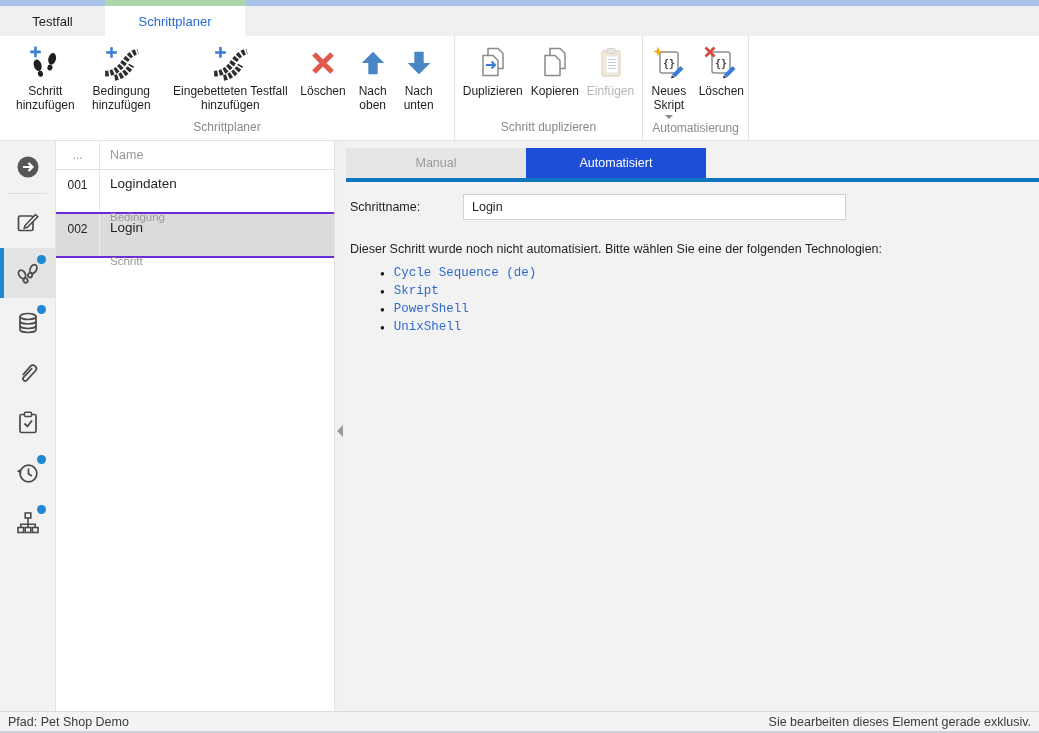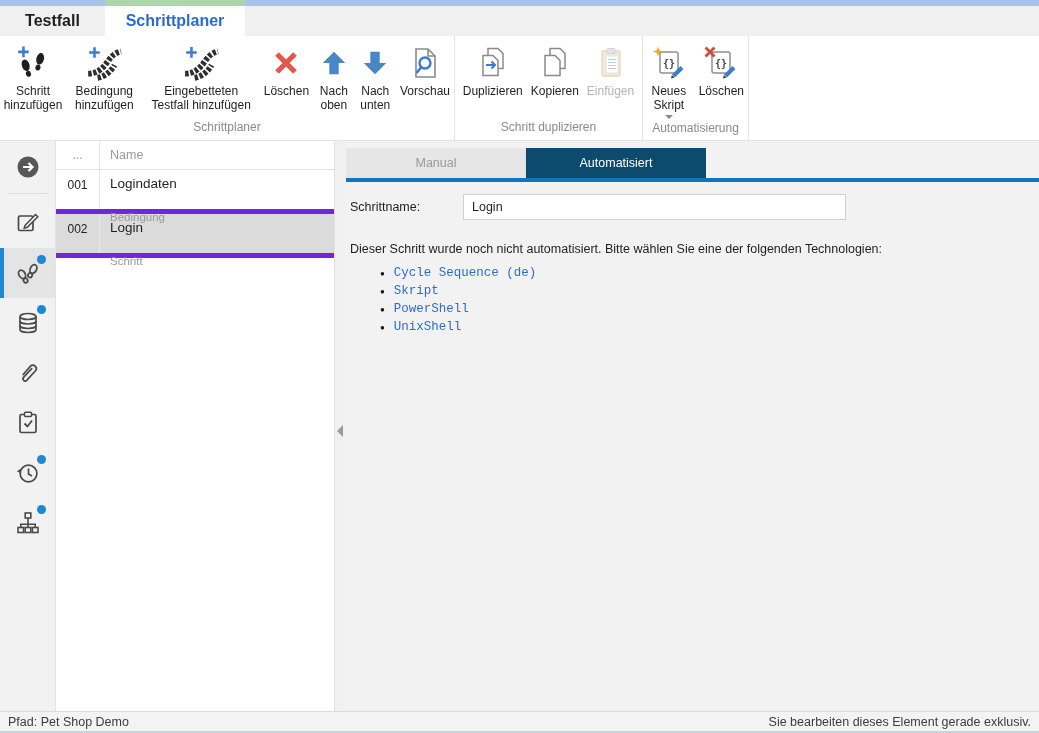--- a/index.html
+++ b/index.html
@@ -3,21 +3,21 @@
 <meta charset="utf-8">
 <style>
   * { margin:0; padding:0; box-sizing:border-box; }
   html,body { width:1039px; height:733px; }
   body { font-family:"Liberation Sans", sans-serif; background:#fff; position:relative; overflow:hidden; color:#1f1f1f; }
 
   
   #top-strip { position:absolute; left:0; top:0; width:1039px; height:6px; background:#a8c2e8; }
   #top-strip .green-seg { position:absolute; left:105px; top:0; width:140px; height:6px; background:#abd5ab; }
   #tab-row { position:absolute; left:0; top:6px; width:1039px; height:30px; background:#f0f0f0; display:flex; }
-  .ribbon-tab { display:flex; align-items:center; justify-content:center; font-size:16px; cursor:default;font-weight:bold; }
+  .ribbon-tab { display:flex; align-items:center; justify-content:center; font-size:13px; cursor:default; }
   .ribbon-tab.t0 { width:105px; color:#1f1f1f; }
   .ribbon-tab.t1 { width:140px; background:#ffffff; color:#2b6bd0; }
 
   
   #ribbon { position:absolute; left:0; top:36px; width:1039px; height:105px; background:#fff; border-bottom:1px solid #e3e3e3; display:flex; }
   .rgroup { display:flex; flex-direction:column; border-right:1px solid #e2e2e2; height:100%; }
   .rgroup.g0 { width:455px; }
   .rgroup.g1 { width:188px; }
   .rgroup.g2 { width:106px; }
   .rbuttons { flex:1; display:flex; align-items:flex-start; justify-content:center; padding-top:4px; }
@@ -40,37 +40,37 @@
   .side-sep { height:1px; background:#dcdcdc; margin:0 8px 4px 8px; }
   .side-item.active { background:#e4e4e4; }
   .side-item.active::before { content:""; position:absolute; left:0; top:0; width:4px; height:100%; background:#1e88d2; }
   .badge-dot { position:absolute; top:7px; right:9px; width:9px; height:9px; border-radius:50%; background:#1e88d2; }
 
   
   #table-panel { position:absolute; left:56px; top:0; width:279px; height:570px; background:#fff; border-right:1px solid #e3e3e3; }
   .thead { height:29px; display:flex; border-bottom:1px solid #e0e0e0; }
   .th-num { width:44px; border-right:1px solid #e8e8e8; display:flex; align-items:center; justify-content:center; color:#9a9a9a; font-size:12px; }
   .th-name { flex:1; display:flex; align-items:center; padding-left:10px; color:#9a9a9a; font-size:12.5px;text-align:center; }
-  .trow { height:44px; display:flex; border-bottom:5px solid #6d28d9;justify-content:flex-end; }
+  .trow { height:44px; display:flex; border-bottom:2px solid #6d28d9;justify-content:flex-end; }
   .trow.selected { background:#dbdbdb; }
   .td-num { width:44px; border-right:1px solid #e8e8e8; display:flex; align-items:flex-start; justify-content:center; padding-top:8px; font-size:12px; color:#222; }
   .td-name { flex:1; padding:6px 0 0 10px; }
   .td-name .nm { font-size:13.5px; color:#1f1f1f; }
   .td-name .tp { font-size:11.5px; color:#9a9a9a; margin-top:20px; }
 
   
   #splitter { position:absolute; left:335px; top:0; width:10px; height:570px; background:#f0f0f0; }
   #collapse-arrow { position:absolute; left:2px; top:284px; width:0; height:0; border-top:6px solid transparent; border-bottom:6px solid transparent; border-right:6px solid #9a9a9a; }
 
   
   #right-panel { position:absolute; left:346px; top:0; width:694px; height:570px; background:#f2f2f2; }
   .dtabs { margin-top:7px; height:30px; display:flex; }
   .dtab { width:180px; display:flex; align-items:center; justify-content:center; font-size:12.5px; }
   .dtab.inactive { background:#e6e6e6; color:#9a9a9a; }
-  .dtab.active { background:#0c4a6e; color:#ffffff; }
+  .dtab.active { background:#1d4ed8; color:#ffffff; }
   .dtab-underline { height:4px; background:#0e76bf; width:100%; }
   .form-row { margin-top:12px; display:flex; align-items:center; padding-left:4px; }
   .form-label { width:113px; font-size:12.5px; color:#1f1f1f; }
   .form-input { width:383px; height:26px; border:1px solid #d0d0d0; background:#fff; font:12.5px "Liberation Sans", sans-serif; padding:0 8px; color:#1f1f1f; outline:none; }
   .info-text { margin-top:22px; padding-left:4px; font-size:12.5px; color:#1f1f1f; }
   .tech-list { margin-top:8px; padding-left:34px; list-style:none; }
   .tech-list li { height:18px; font-size:12.5px; display:flex; align-items:center; }
   .bullet { color:#111; font-size:8px; margin-right:9px; }
   .tech-link { color:#2e6bd0; text-decoration:none; cursor:pointer;font-family:Liberation Mono, monospace; }
 
@@ -151,31 +151,20 @@
         </span>
         <span class="rtext">Nach oben</span>
       </div>
       <div class="rbtn w44">
         <span class="ric">
           <svg width="30" height="30" viewBox="0 0 32 32">
             <path d="M16 28 L4 16 H11 V4 H21 V16 H28 Z" fill="#4886c5"></path>
           </svg>
         </span>
         <span class="rtext">Nach unten</span>
-      </div>
-      <div class="rbtn">
-        <span class="ric">
-          <svg width="34" height="34" viewBox="0 0 34 34">
-            <path d="M8 3 h12 l7 7 v21 H8 z" fill="#fff" stroke="#8a8a8a" stroke-width="1.6"></path>
-            <path d="M20 3 v7 h7" fill="none" stroke="#8a8a8a" stroke-width="1.6"></path>
-            <circle cx="17" cy="17" r="5.5" fill="none" stroke="#3a7bd5" stroke-width="2.4"></circle>
-            <path d="M13 21.5 l-4.5 5.5" stroke="#3a7bd5" stroke-width="2.6" fill="none"></path>
-          </svg>
-        </span>
-        <span class="rtext">Vorschau</span>
       </div>
     </div>
     <div class="rlabel">Schrittplaner</div>
   </div>
 
   <div class="rgroup g1">
     <div class="rbuttons">
       <div class="rbtn">
         <span class="ric">
           <svg width="34" height="34" viewBox="0 0 34 34">

